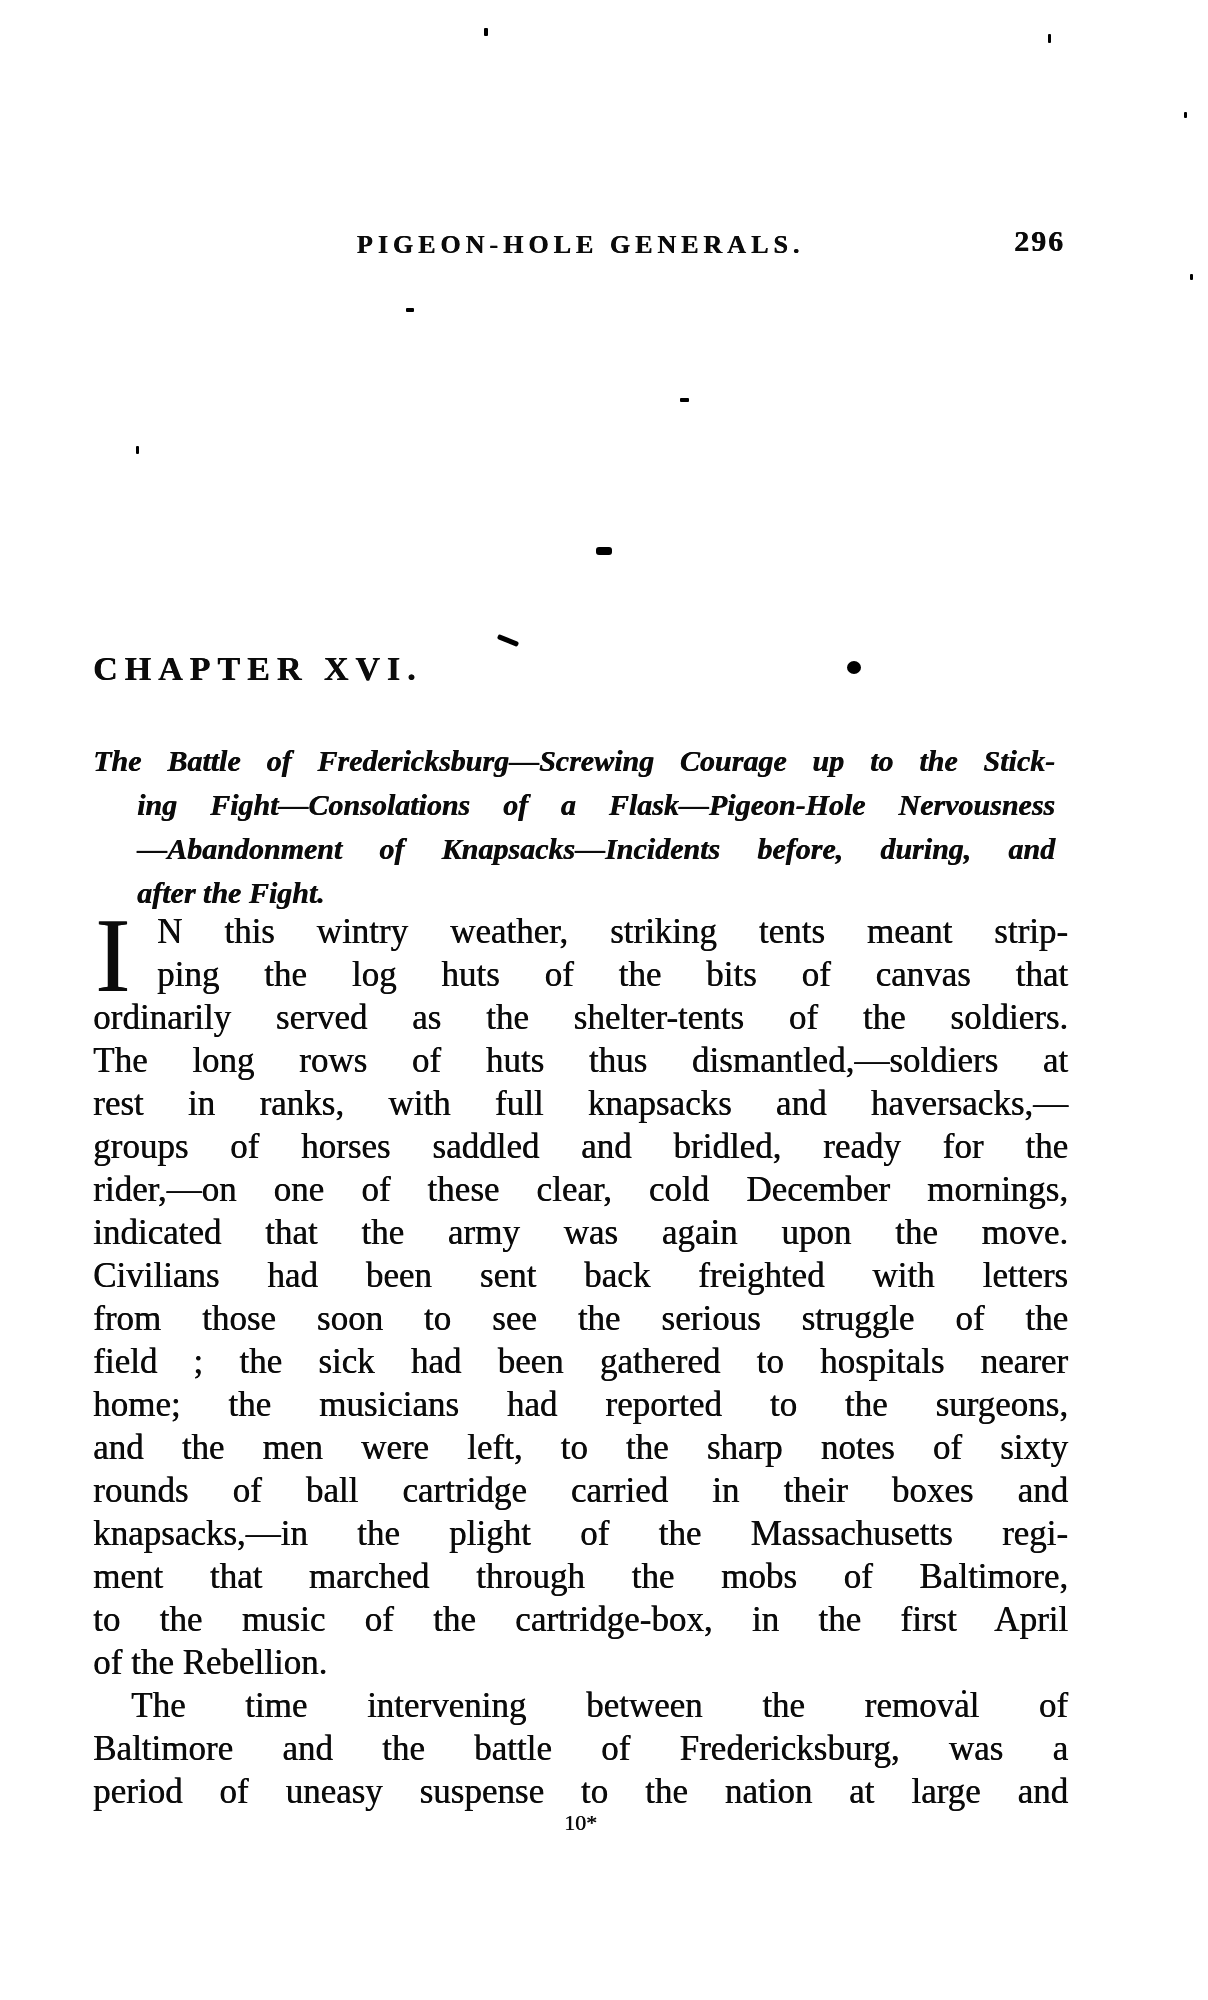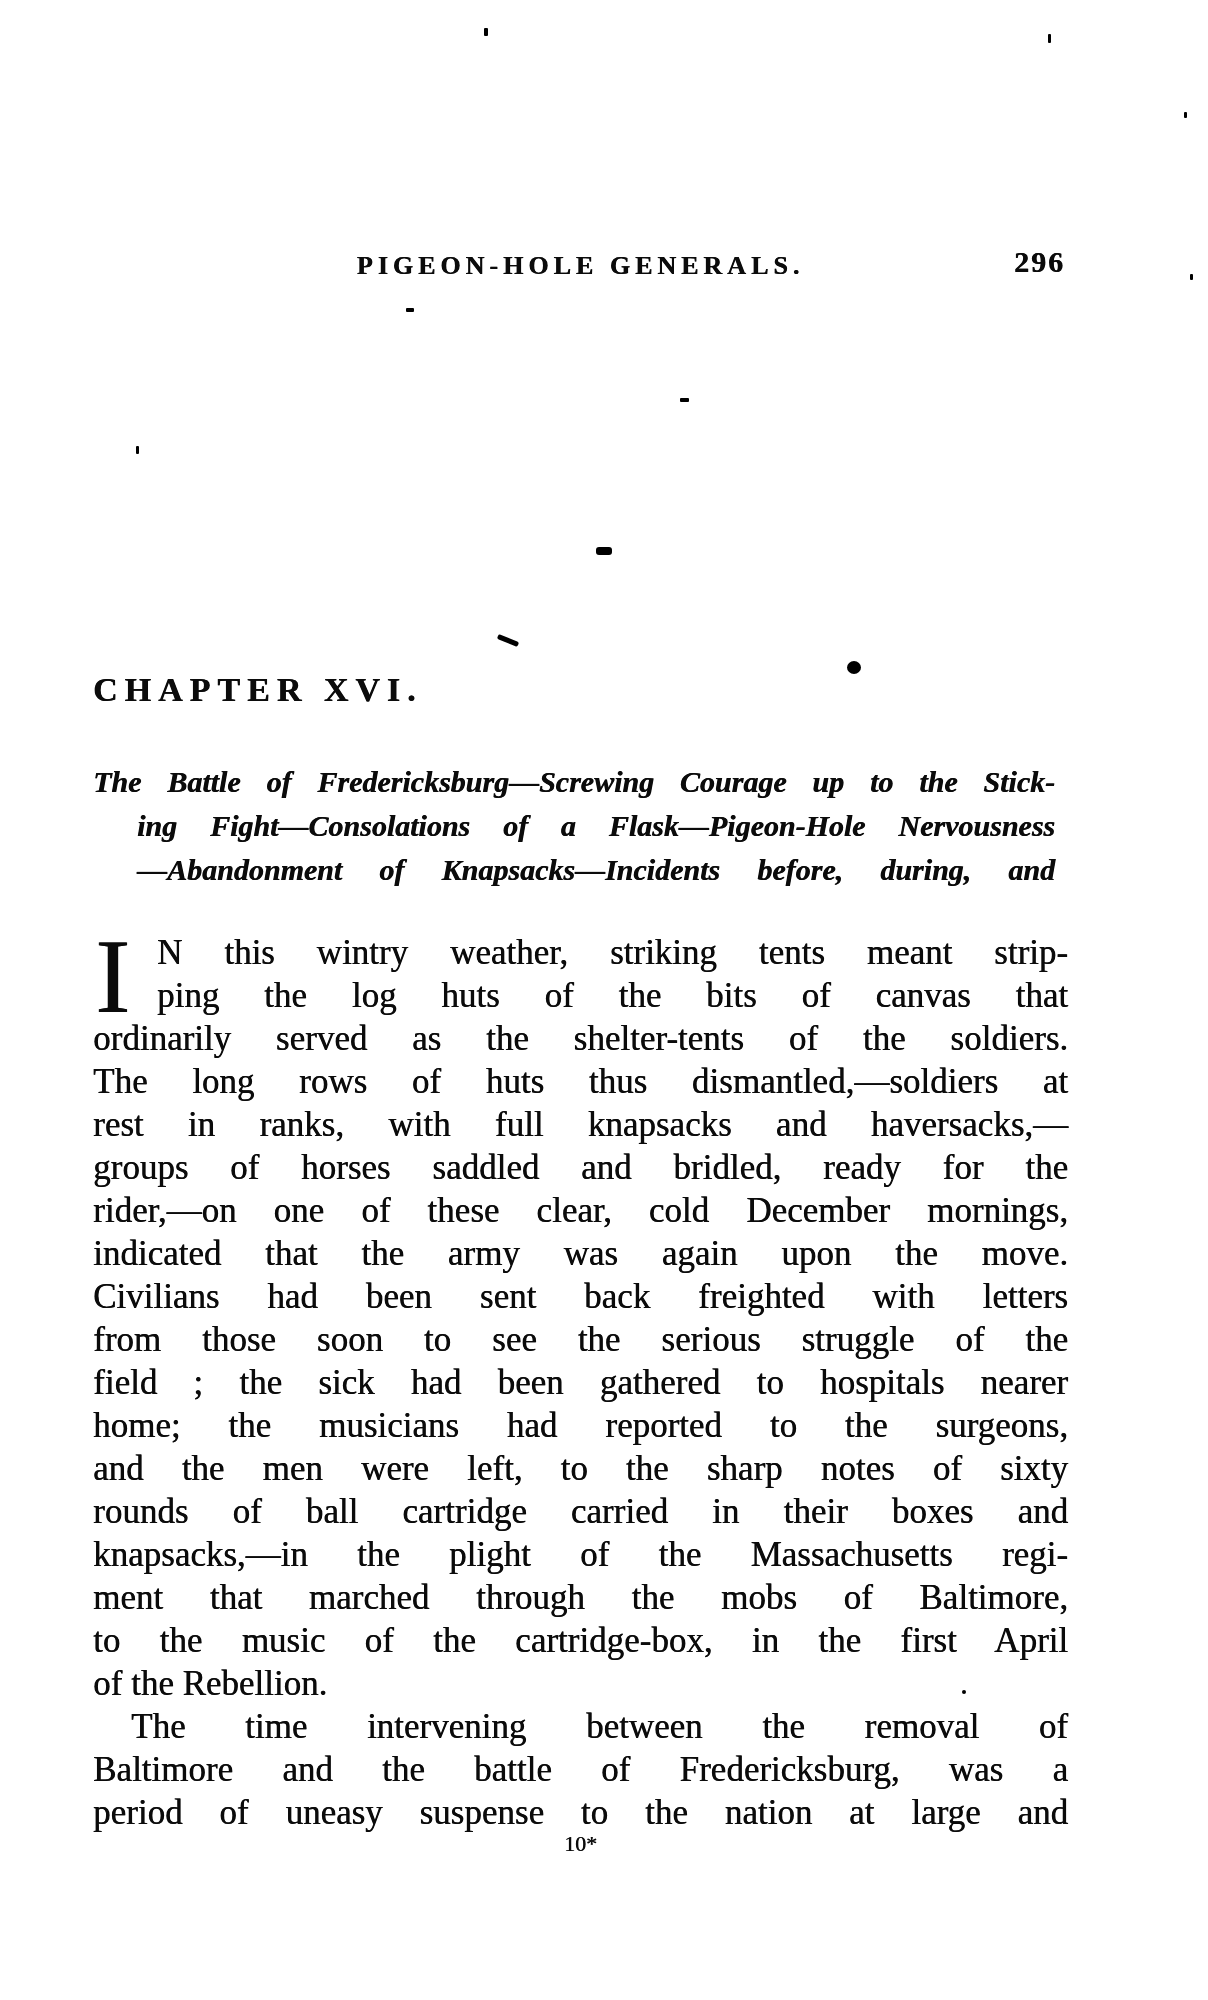--- a/index.html
+++ b/index.html
@@ -6,21 +6,21 @@
   .page {
     position: relative;
     width: 1208px;
     height: 2000px;
     background: #ffffff;
     font-family: "Liberation Serif", "DejaVu Serif", serif;
     color: #0b0b0b;
     overflow: hidden;
     margin: 0 auto;
   }
-  .ink { text-shadow: 0.5px 0 0 currentColor; margin-top: 21px; }
+  .ink { text-shadow: 0.5px 0 0 currentColor; }
 
   .running-head {
     position: absolute;
     top: 230px; left: 93px; width: 975px;
     text-align: center;
     font-size: 26px; font-weight: 700;
     letter-spacing: 5px;
   }
   .page-number {
     position: absolute;
@@ -117,20 +117,21 @@
   <div class="page-number ink">296</div>
 
   <div class="chapter-heading ink">CHAPTER XVI.</div>
   <div class="accent-mark"></div>
   <div class="ink-dot"></div>
 
   <div class="summary ink">
     <div class="line jline">The Battle of Fredericksburg—Screwing Courage up to the Stick-</div>
     <div class="line jline hang">ing Fight—Consolations of a Flask—Pigeon-Hole Nervousness</div>
     <div class="line jline hang">—Abandonment of Knapsacks—Incidents before, during, and</div>
+    <div class="line hang">after the Fight.</div>
   </div>
 
   <div class="body-block ink">
     <span class="drop-cap">I</span>
     <div class="line jline cap-indent">N this wintry weather, striking tents meant strip-</div>
     <div class="line jline cap-indent">ping the log huts of the bits of canvas that</div>
     <div class="line jline">ordinarily served as the shelter-tents of the soldiers.</div>
     <div class="line jline">The long rows of huts thus dismantled,—soldiers at</div>
     <div class="line jline">rest in ranks, with full knapsacks and haversacks,—</div>
     <div class="line jline">groups of horses saddled and bridled, ready for the</div>

